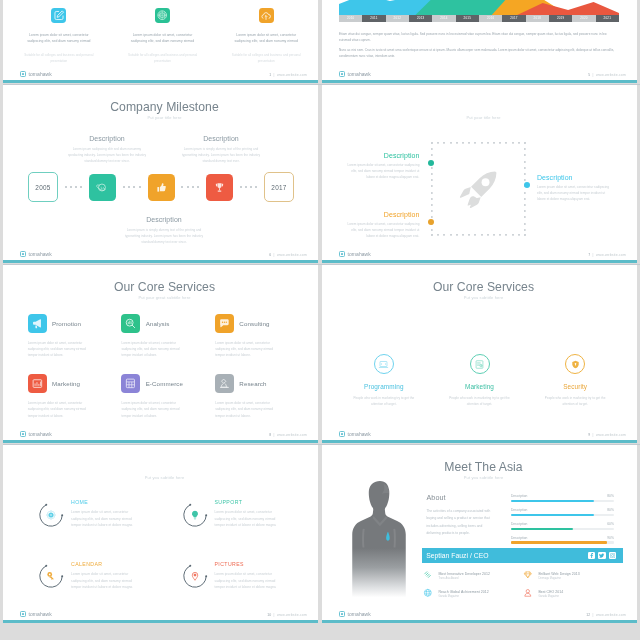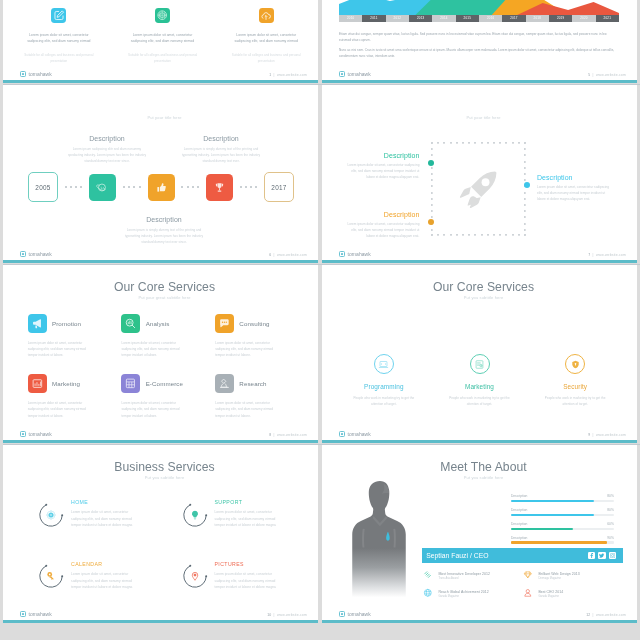--- a/index.html
+++ b/index.html
@@ -183,20 +183,21 @@
         <span class="logo-mark">
           <i></i>
         </span>
         <span class="logo-text">tomahawk</span>
       </div>
   <div class="pagenum"><b>5</b>&nbsp;&nbsp;|&nbsp;&nbsp;<span>www.website.com</span></div>
   <div class="band"></div>
 </div>
 
 <div class="slide c0 r0">
+  <div class="title" style="top:16px">Company Milestone</div>
   <div class="subtitle" style="top:31px">Put your title here</div>
 
   <div class="ms-desc" style="left:64px; top:51px; width:80px">
     <div class="ms-h" style="color:#8b99a2">Description</div>
     <div class="lorem ms-b">Lorem ipsum sadipscing elitr sed diam nonummy spedacting industry. Lorem ipsum has been the industry standard dummy text ever since.</div>
   </div>
   <div class="ms-desc" style="left:178px; top:51px; width:80px">
     <div class="ms-h" style="color:#8b99a2">Description</div>
     <div class="lorem ms-b">Lorem ipsum is simply dummy text of the printing and typesetting industry. Lorem ipsum has been the industry standard dummy text ever.</div>
   </div>
@@ -449,21 +450,20 @@
           <i></i>
         </span>
         <span class="logo-text">tomahawk</span>
       </div>
   <div class="pagenum"><b>9</b>&nbsp;&nbsp;|&nbsp;&nbsp;<span>www.website.com</span></div>
   <div class="band"></div>
 </div>
 <div class="bandsh c1 r1"></div>
 
 <div class="slide c0 r2">
-  <div class="title" style="top:16px">Business Services</div>
   <div class="subtitle" style="top:31px">Put you subtitle here</div>
   <div class="bs-grid">
     <div class="bs-cell">
       <div class="bs-ring">
         <svg viewBox="0 0 40 40" width="26" height="26">
           <path d="M 12.73 4.41 A 17.2 17.2 0 1 0 37.19 20.42" fill="none" stroke="#5a6973" stroke-width="1.5"></path>
           <circle cx="12.73" cy="4.41" r="1.55" fill="#5a6973"></circle>
               <circle cx="37.19" cy="20.42" r="1.55" fill="#5a6973"></circle>
         </svg>
         <span class="bs-ico">
@@ -545,21 +545,21 @@
           <i></i>
         </span>
         <span class="logo-text">tomahawk</span>
       </div>
   <div class="pagenum"><b>10</b>&nbsp;&nbsp;|&nbsp;&nbsp;<span>www.website.com</span></div>
   <div class="band"></div>
 </div>
 <div class="bandsh c0 r2"></div>
 
 <div class="slide c1 r2">
-  <div class="title" style="top:16px">Meet The About</div>
+  <div class="title" style="top:16px">Meet The Asia</div>
   <div class="subtitle" style="top:31px">Put you subtitle here</div>
 
   <div class="mt-sil">
     <svg viewBox="0 0 148 250" width="66" height="122" preserveAspectRatio="none">
       <defs>
             <linearGradient id="silg" x1="0" y1="0" x2="0" y2="1">
         <stop offset="0" stop-color="#76797c"></stop>
               <stop offset="0.56" stop-color="#76797c"></stop>
         <stop offset="0.72" stop-color="#9a9ea1"></stop>
               <stop offset="0.88" stop-color="#dcdee0"></stop>
@@ -567,20 +567,24 @@
       </linearGradient>
           </defs>
       <path fill="url(#silg)" d="M76 4c-13.4 0-22.4 7.2-24.4 18.2-.8 4.5-.6 9.9.1 15.2.8 6.1 2.4 11.3 4.3 15.2 1.2 2.6 2.5 4.6 3.6 6 1.2 1.6 1.6 3 1.4 5.1l-.8 6.7c-.3 2.9-2.2 5.2-5 6.2L33.4 86c-11.7 4.2-19.4 15-19.4 27.4V250h120V113.4c0-12.4-7.7-23.2-19.4-27.4L93 76.6c-2.8-1-4.7-3.3-5-6.2l-.8-6.7c-.2-2.1.2-3.5 1.4-5.1 1.1-1.4 2.4-3.4 3.6-6 1.9-3.9 3.5-9.1 4.3-15.2.7-5.3.9-10.7.1-15.2C94.6 11.2 89.4 4 76 4z"></path>
       <path fill="#ffffff" fill-opacity="0.07" d="M80 30c4.2-1.3 11.2-2 16.4-.6 0 0 1.2-8-3.6-13.6C89.2 11.6 84 9.6 84 9.6s3 6.2 1.8 11.2C84.6 25.8 80 30 80 30z"></path>
       <path fill="#ffffff" fill-opacity="0.10" d="M37.5 102c-1.6 10-1.8 27-.5 38.6l4.4-.4c-1.3-11.6-1-28.4.5-37.6zM110.5 102c1.6 10 1.8 27 .5 38.6l-4.4-.4c1.3-11.6 1-28.4-.5-37.6z"></path>
       <path fill="#3ebedd" d="M90 121c0-5.1 2.8-10.8 4-13 1.2 2.2 4 7.9 4 13 0 3.4-1.9 5.7-4 5.7s-4-2.3-4-5.7z"></path>
       <path fill="#ffffff" fill-opacity="0.08" d="M62 76 76 90l14-14 2.4 4.6L76 97 59.6 80.6z"></path>
     </svg>
   </div>
 
+  <div class="mt-about">
+    <div class="mt-ah">About</div>
+    <div class="lorem mt-ab">The activities of a company associated with buying and selling a product or service that includes advertising, selling items and delivering products to people.</div>
+  </div>
 
   <div class="mt-bars" id="mt-bars">
         <div class="mt-barrow">
           <div class="mt-barhead">
             <span>Description</span>
             <span>80%</span>
           </div>
           <div class="mt-track">
             <div class="mt-fill" style="width: 81%; background: rgb(62, 198, 234);"></div>
           </div>

